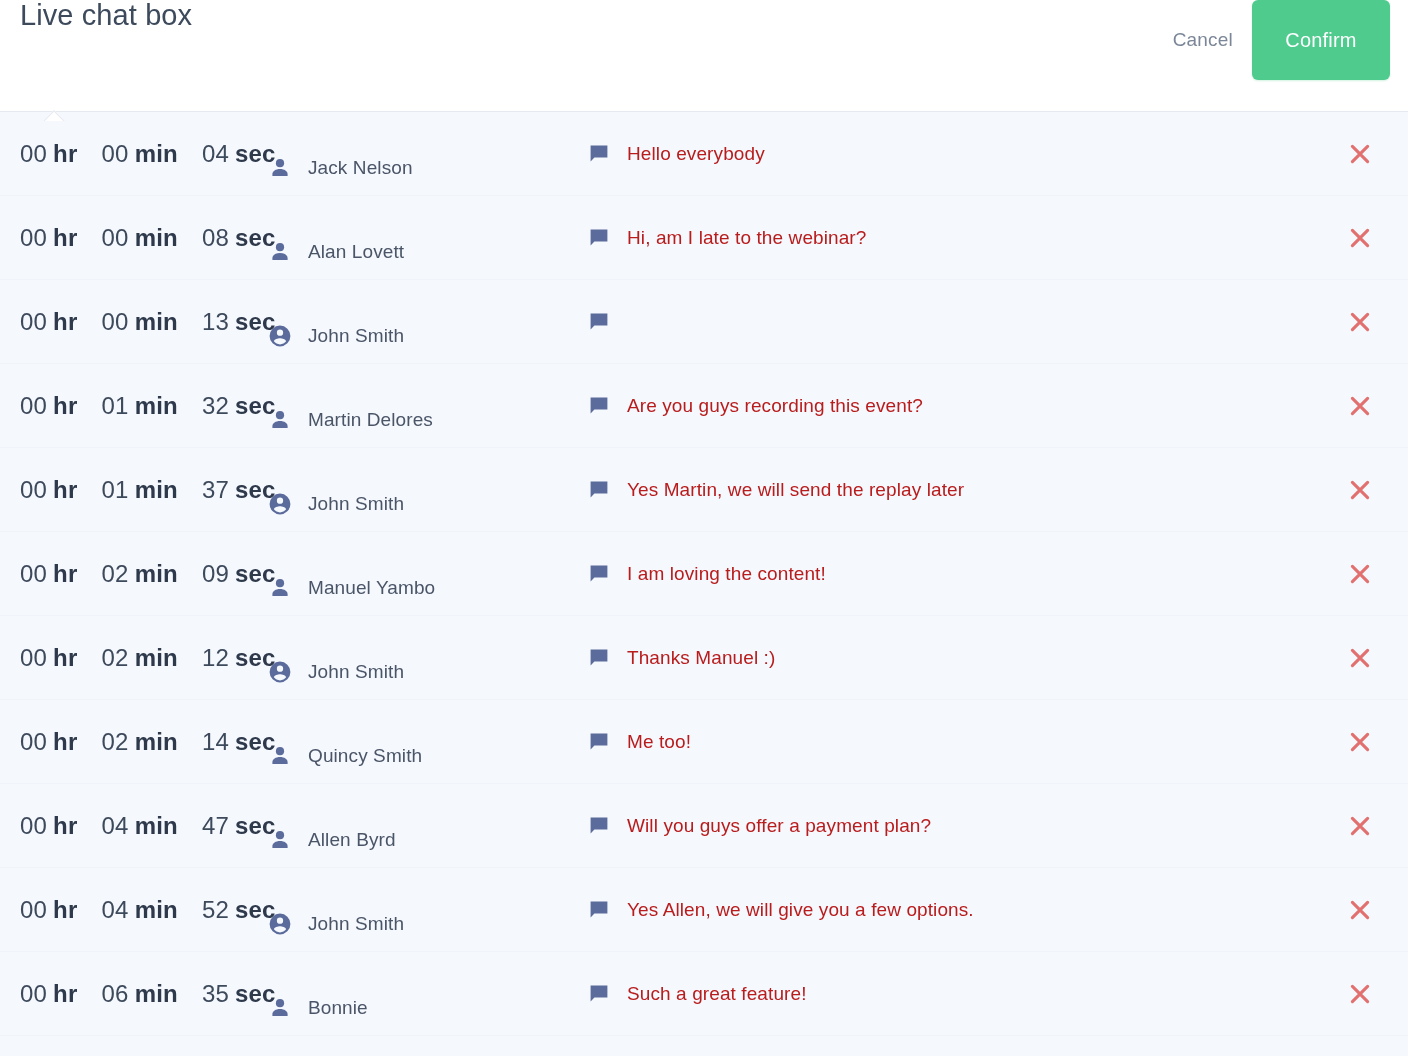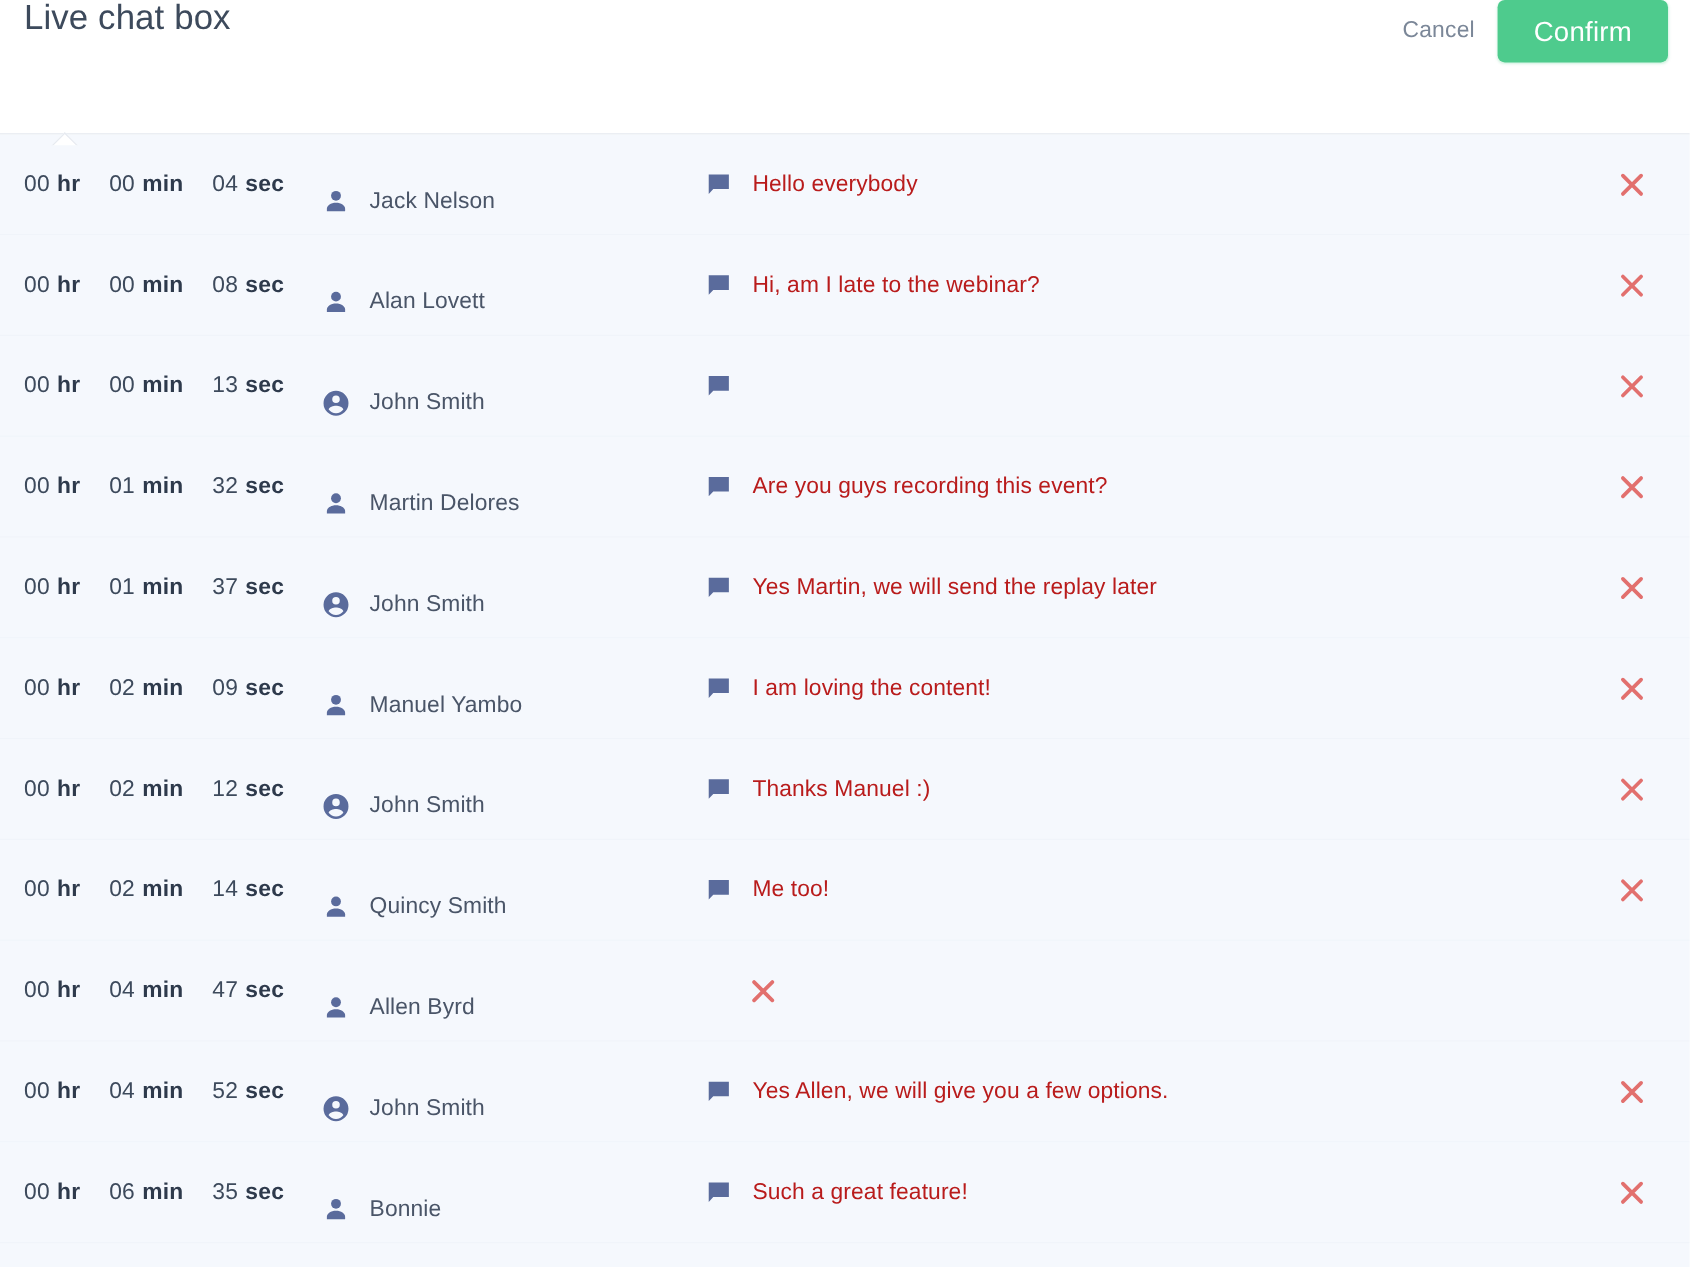--- a/index.html
+++ b/index.html
@@ -64,24 +64,24 @@
     cursor: pointer;
     letter-spacing: 0.2px;
     white-space: nowrap;
   }
 
   .confirm-button {
     background: #4ecb8d;
     border: none;
     border-radius: 6px;
     font-family: "Liberation Sans", sans-serif;
-    font-size: 23px;
+    font-size: 20px;
     color: #ffffff;
     padding: 0 30px;
-    height: 52px;
+    height: 80px;
     min-width: 138px;
     cursor: pointer;
     letter-spacing: 0.2px;
     white-space: nowrap;
     box-shadow: 0 1px 2px rgba(78,203,141,0.25);
   }
 
   
   .header-notch {
     position: absolute;
@@ -124,21 +124,21 @@
     border-bottom: 1px solid #f0f4fa;
   }
 
   
   .time-cell {
     width: 248px;
     min-width: 248px;
     display: flex;
     align-items: baseline;
     color: #3d4a5c;
-    font-size: 19px;
+    font-size: 24px;
     white-space: nowrap;
   }
   .time-group {
     display: inline-flex;
     align-items: baseline;
     margin-right: 24px;
   }
   .time-group:last-child { margin-right: 0; }
   .time-num {
     font-weight: 400;
@@ -587,20 +587,28 @@
         </div>
         <div class="participant-cell">
           <span class="avatar-icon">
             <svg width="24" height="24" viewBox="0 0 24 24">
               <circle cx="12" cy="7.2" r="4.1" fill="#5a6b9c"></circle>
               <path d="M12 13c-4.3 0-7.6 2.3-7.6 4.9V20h15.2v-2.1C19.6 15.3 16.3 13 12 13z" fill="#5a6b9c"></path>
             </svg>
           </span>
           <span class="participant-name">Allen Byrd</span>
         </div>
+        <div class="message-cell">
+          <span class="bubble-icon">
+            <svg width="22" height="22" viewBox="0 0 22 22">
+              <path fill="#5a6b9c" d="M2.6 2.4h16.8v12.2H6.4L2.6 18.6z"></path>
+            </svg>
+          </span>
+          <span class="message-text">Will you guys offer a payment plan?</span>
+        </div>
         <div class="delete-cell">
           <button class="delete-button">
             <span>
               <svg width="26" height="26" viewBox="0 0 26 26">
                 <path d="M5.4 5.4 L20.6 20.6 M20.6 5.4 L5.4 20.6" stroke="#e2706e" stroke-width="3.1" stroke-linecap="round"></path>
               </svg>
             </span>
           </button>
         </div>
       </div>

